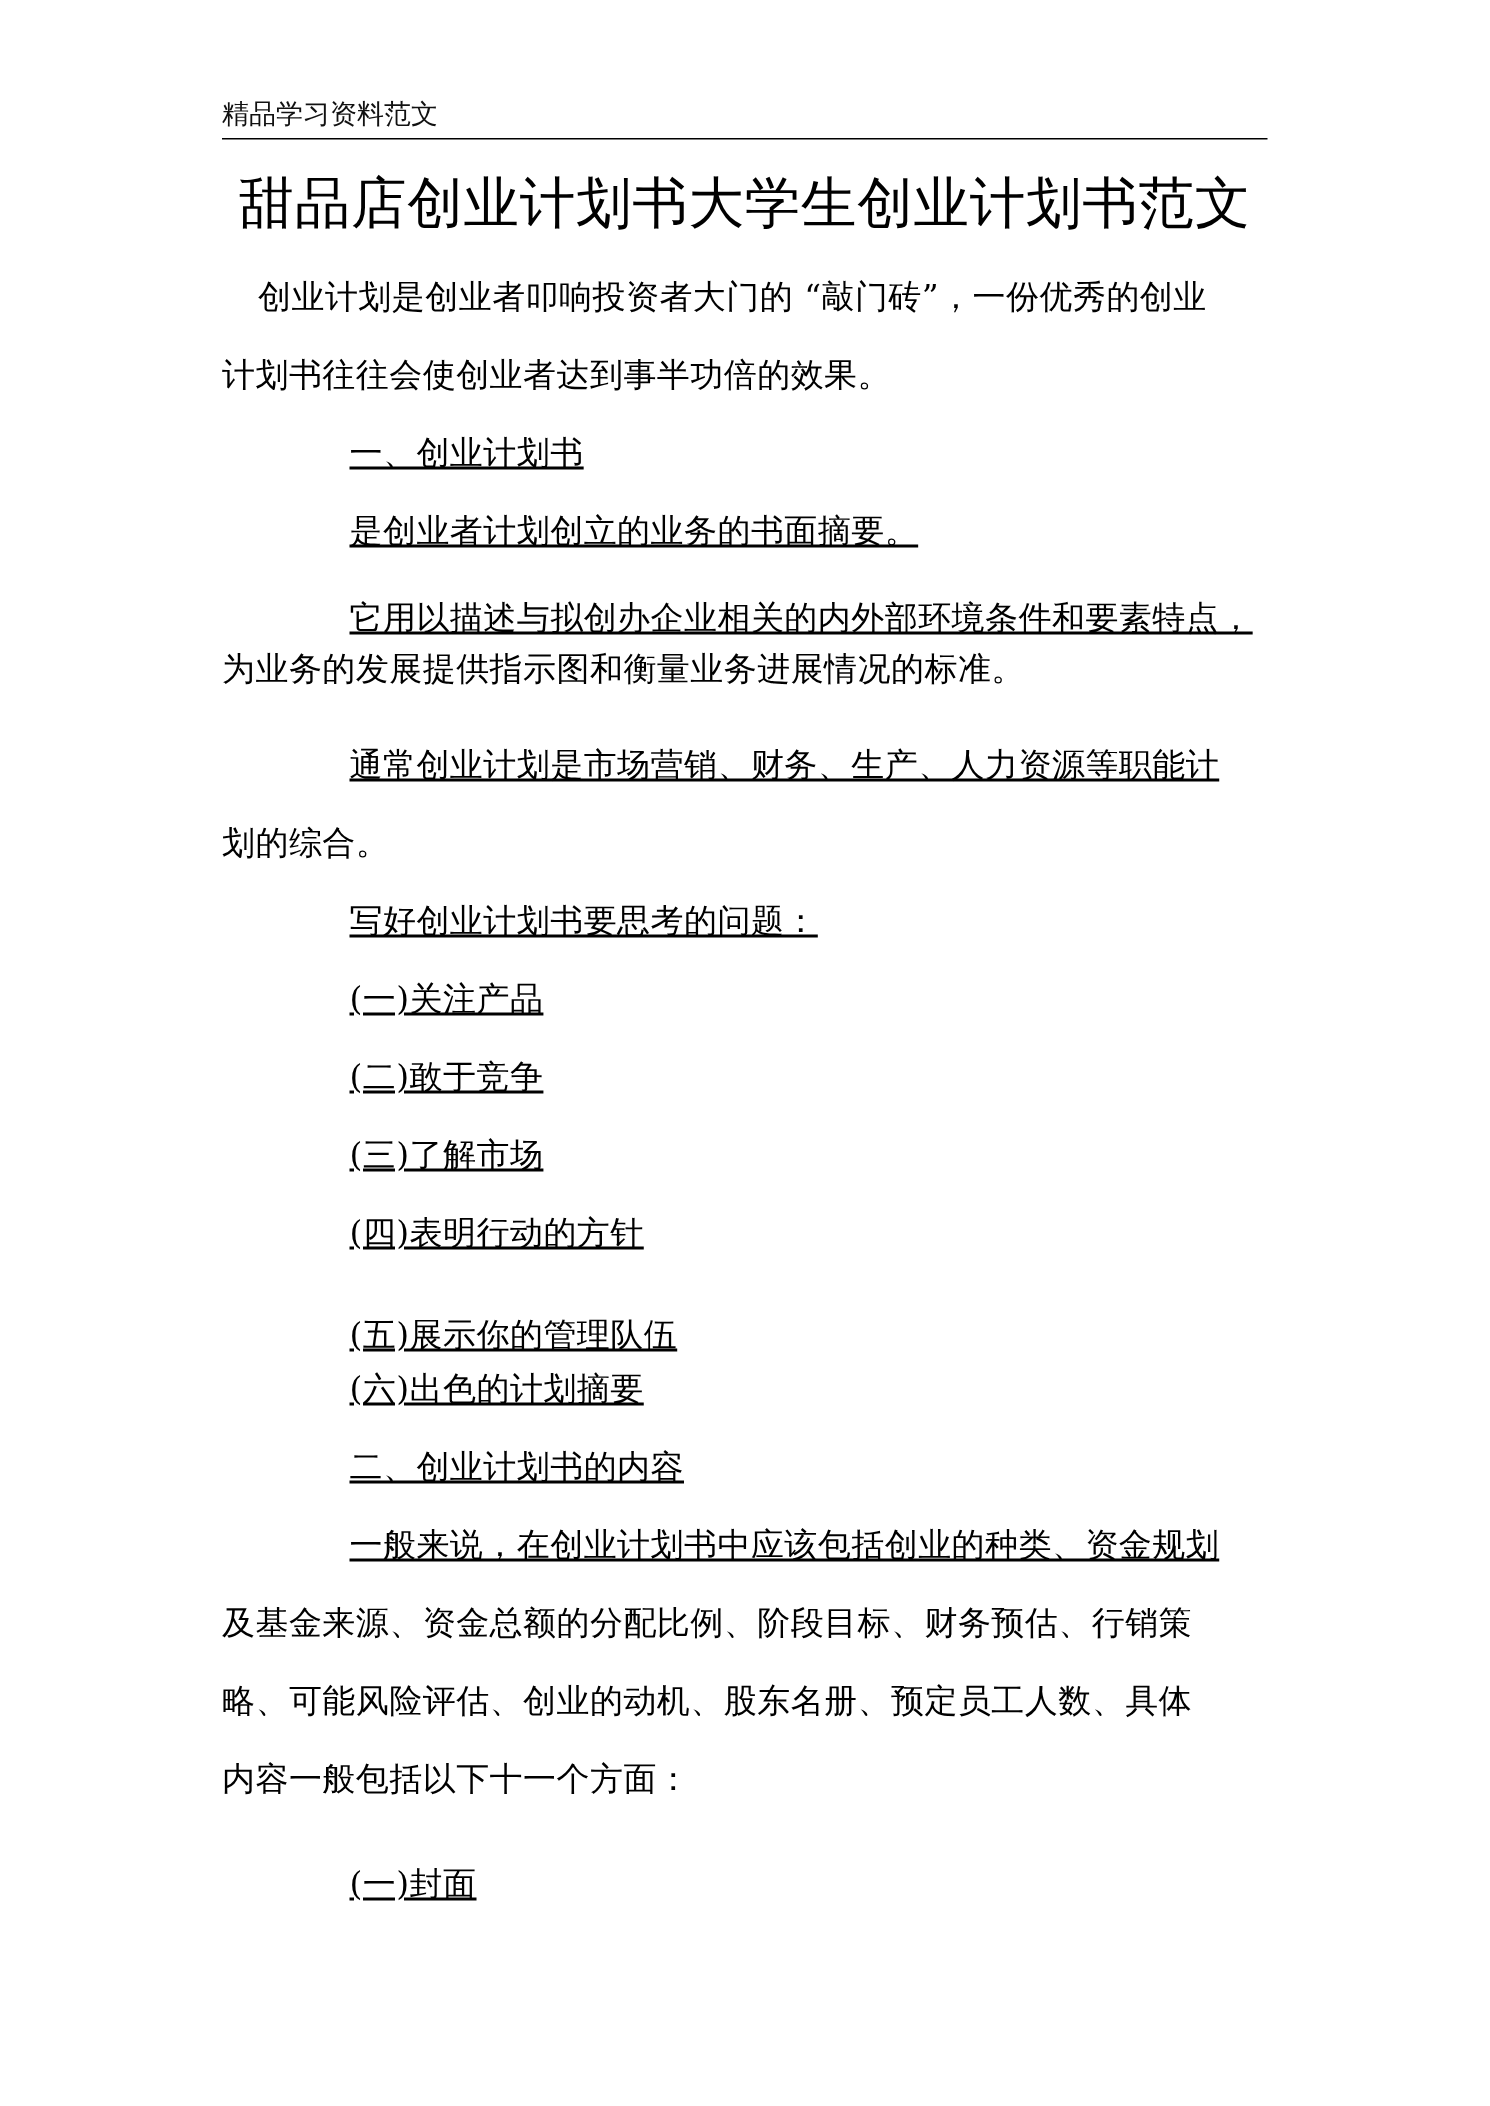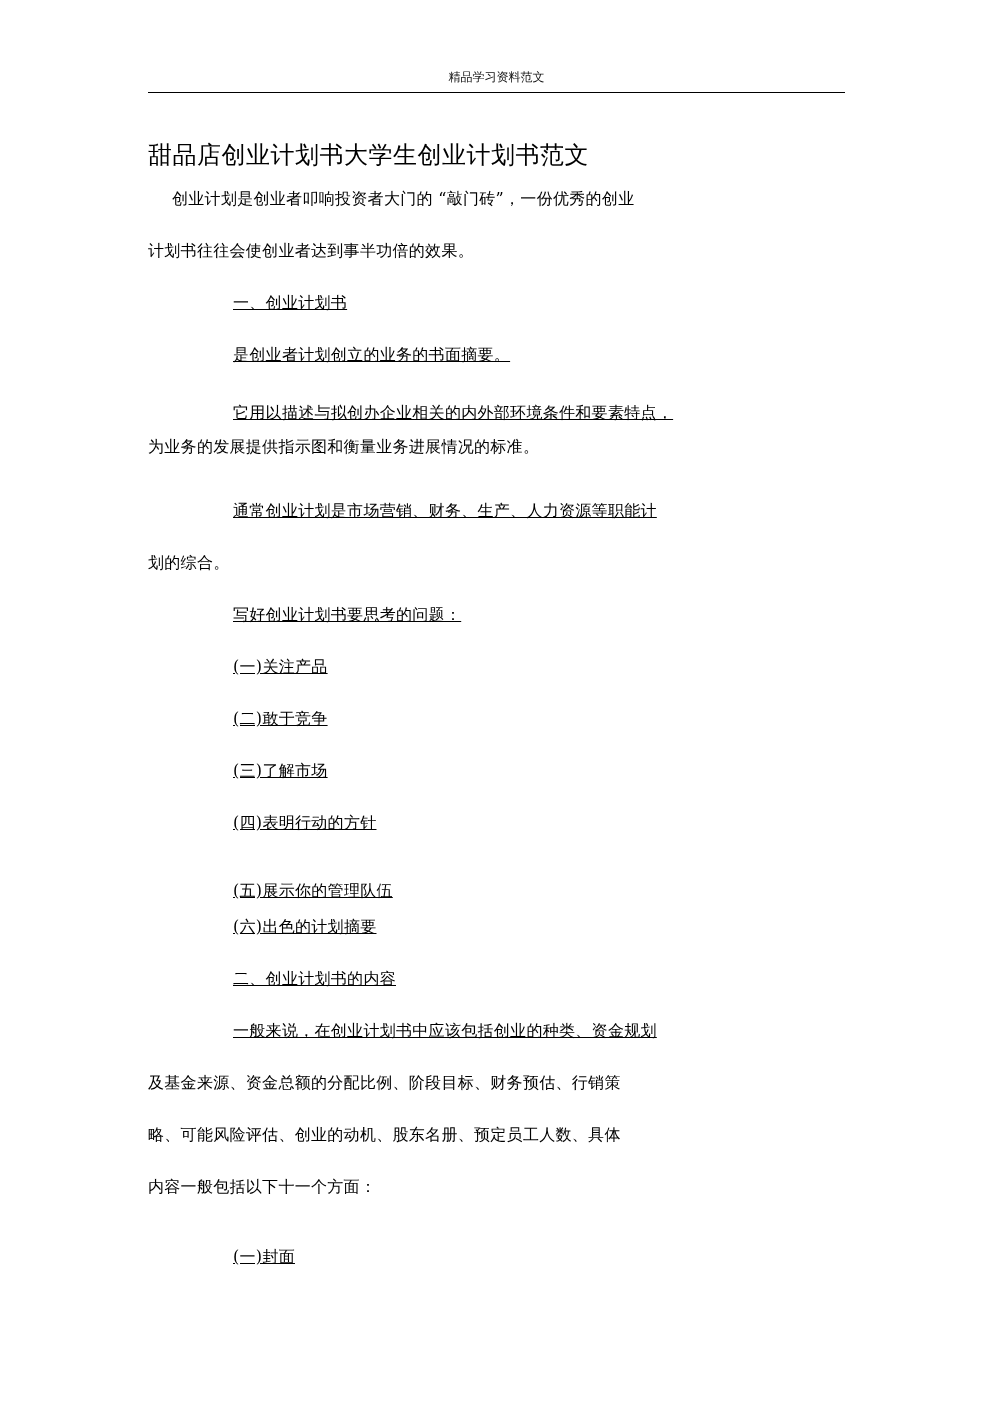--- a/index.html
+++ b/index.html
@@ -13,56 +13,56 @@
       position: relative;
       overflow: hidden;
       font-family: "DejaVu Serif", "Liberation Serif", serif;
       color: #000000;
     }
     .page-header {
       position: absolute;
       left: 148px;
       top: 68px;
       width: 697px;
-      text-align: center;
       font-family: "DejaVu Sans", "Liberation Sans", sans-serif;
-      font-size: 12px;
+      font-size: 18px;
       line-height: 18px;
       color: #111111;
     }
     .header-rule {
       position: absolute;
       left: 148px;
       top: 92px;
       width: 697px;
       height: 0;
       border-top: 1.5px solid #000000;
     }
     .doc-title {
       position: absolute;
       left: 148px;
-      top: 130px;
+      top: 111px;
       width: 697px;
-      font-size: 24px;
+      text-align: center;
+      font-size: 37px;
       line-height: 50px;
       font-weight: normal;
       margin: 0;
       letter-spacing: 0.5px;
       white-space: nowrap;
     }
     .body-text {
       position: absolute;
       left: 148px;
       top: 180px;
       width: 700px;
     }
     .line {
       position: absolute;
       left: 0;
-      font-size: 16px;
+      font-size: 22px;
       line-height: 30px;
       white-space: nowrap;
       letter-spacing: 0.3px;
     }
     .indent-1 { left: 24px; }
     .indent-2 { left: 85px; text-decoration: underline; }
   </style>
 </head>
 <body>
 

